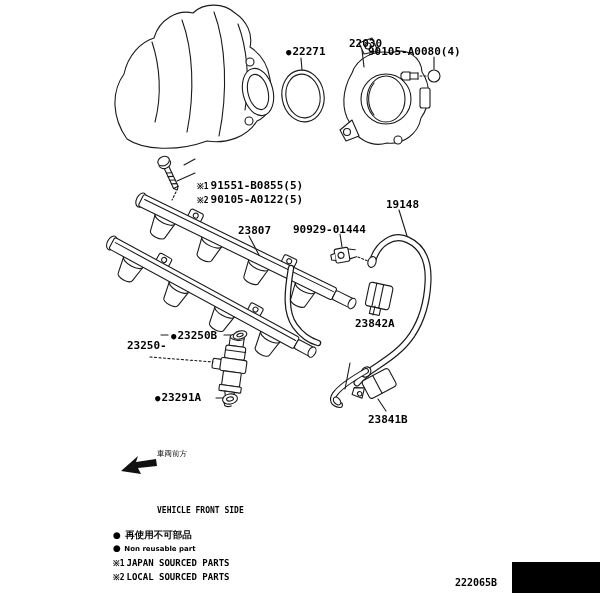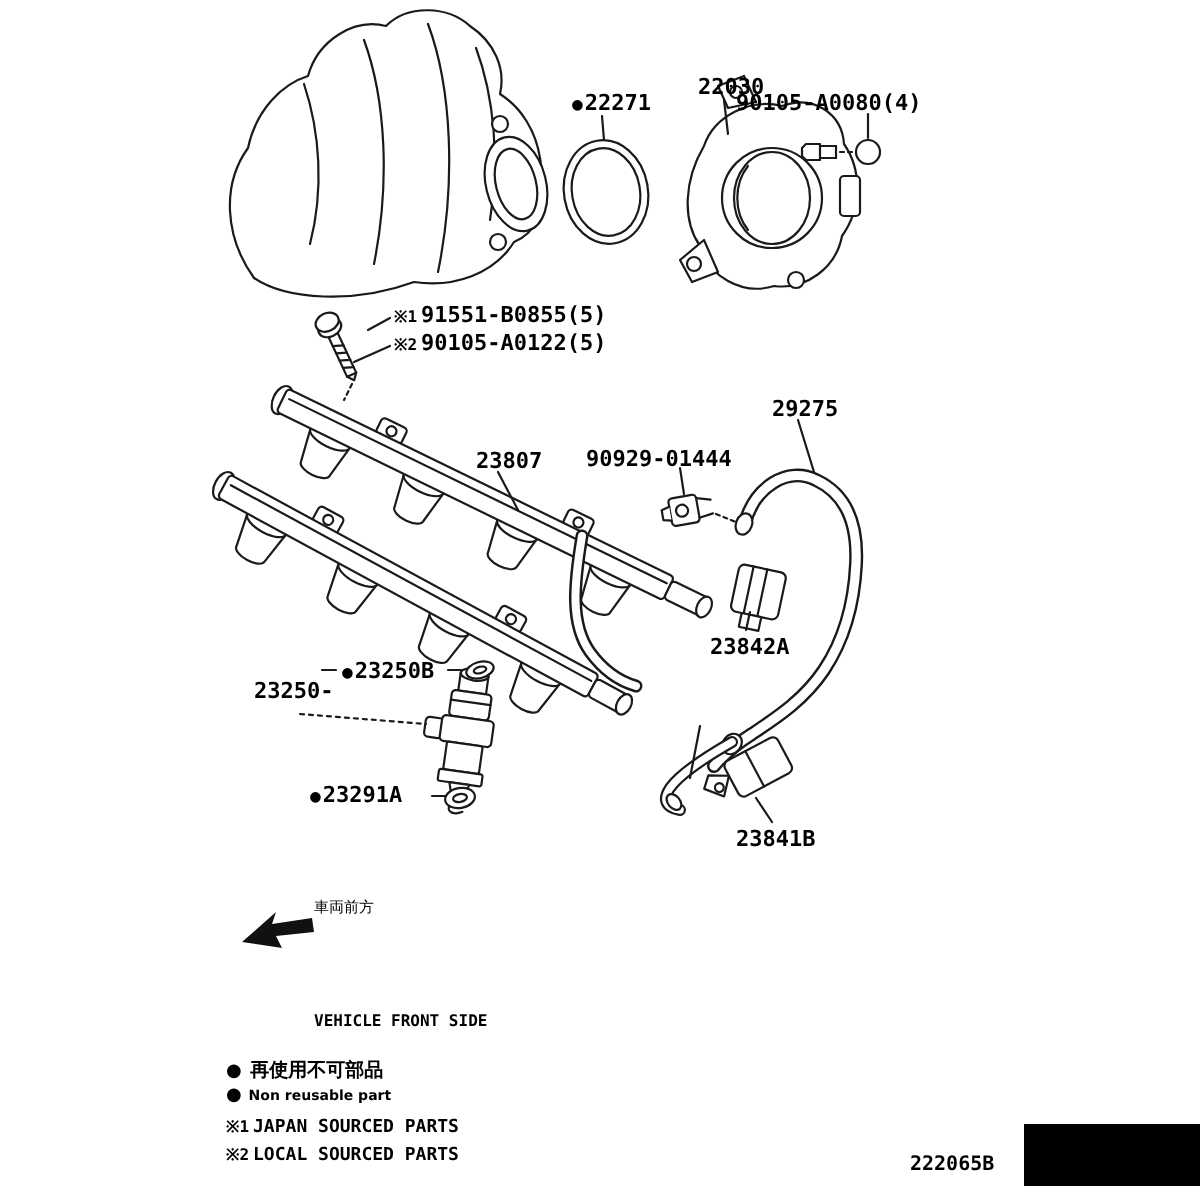--- a/index.html
+++ b/index.html
@@ -6,21 +6,21 @@
   .page{position:relative;width:600px;height:593px;background:#ffffff;overflow:hidden;
         font-family:"DejaVu Sans Mono",monospace;color:#000;}
   svg{position:absolute;left:0;top:0;}
   svg *{vector-effect:non-scaling-stroke;}
   .ln{stroke:#1a1a1a;stroke-width:1.1;fill:none;stroke-linecap:round;stroke-linejoin:round;}
   .w{fill:#ffffff;}
   .callout{position:absolute;font-weight:bold;font-size:11px;line-height:11px;
            letter-spacing:0px;white-space:nowrap;}
   .bullet{font-size:9px;margin-right:1px;}
   .refmark{font-size:8px;margin-right:2px;}
-  .small-lab{font-size:11px;}
+  .small-lab{font-size:11px;margin-top:28px;}
   .refer-block{position:absolute;left:317px;top:325px;font-weight:bold;font-size:10px;
                line-height:12px;white-space:nowrap;}
   .front-jp{position:absolute;left:157px;top:449px;font-size:7.5px;font-weight:normal;
             font-family:"DejaVu Sans",sans-serif;white-space:nowrap;}
   .front-en{position:absolute;left:157px;top:461px;font-size:8px;font-weight:bold;white-space:nowrap;margin-top:45px;}
   .legend-row{position:absolute;left:113px;font-weight:bold;white-space:nowrap;}
   .lg1{top:529px;font-size:9.5px;font-family:"DejaVu Sans",sans-serif;}
   .lg2{top:543px;font-size:7px;font-family:"DejaVu Sans",sans-serif;}
   .lg3{top:557px;font-size:9px;}
   .lg4{top:571px;font-size:9px;}
@@ -266,21 +266,21 @@
 
   <div class="callout" style="left:238px;top:225px">
     <span>23807</span>
   </div>
 
   <div class="callout" style="left:293px;top:224px">
     <span>90929-01444</span>
   </div>
 
   <div class="callout" style="left:386px;top:199px">
-    <span>29275</span>
+    <span>19148</span>
   </div>
 
   <div class="callout" style="left:355px;top:318px">
     <span>23842A</span>
   </div>
 
 
   <div class="callout" style="left:171px;top:330px">
     <span class="bullet">●</span><span>23250B</span>
   </div>

